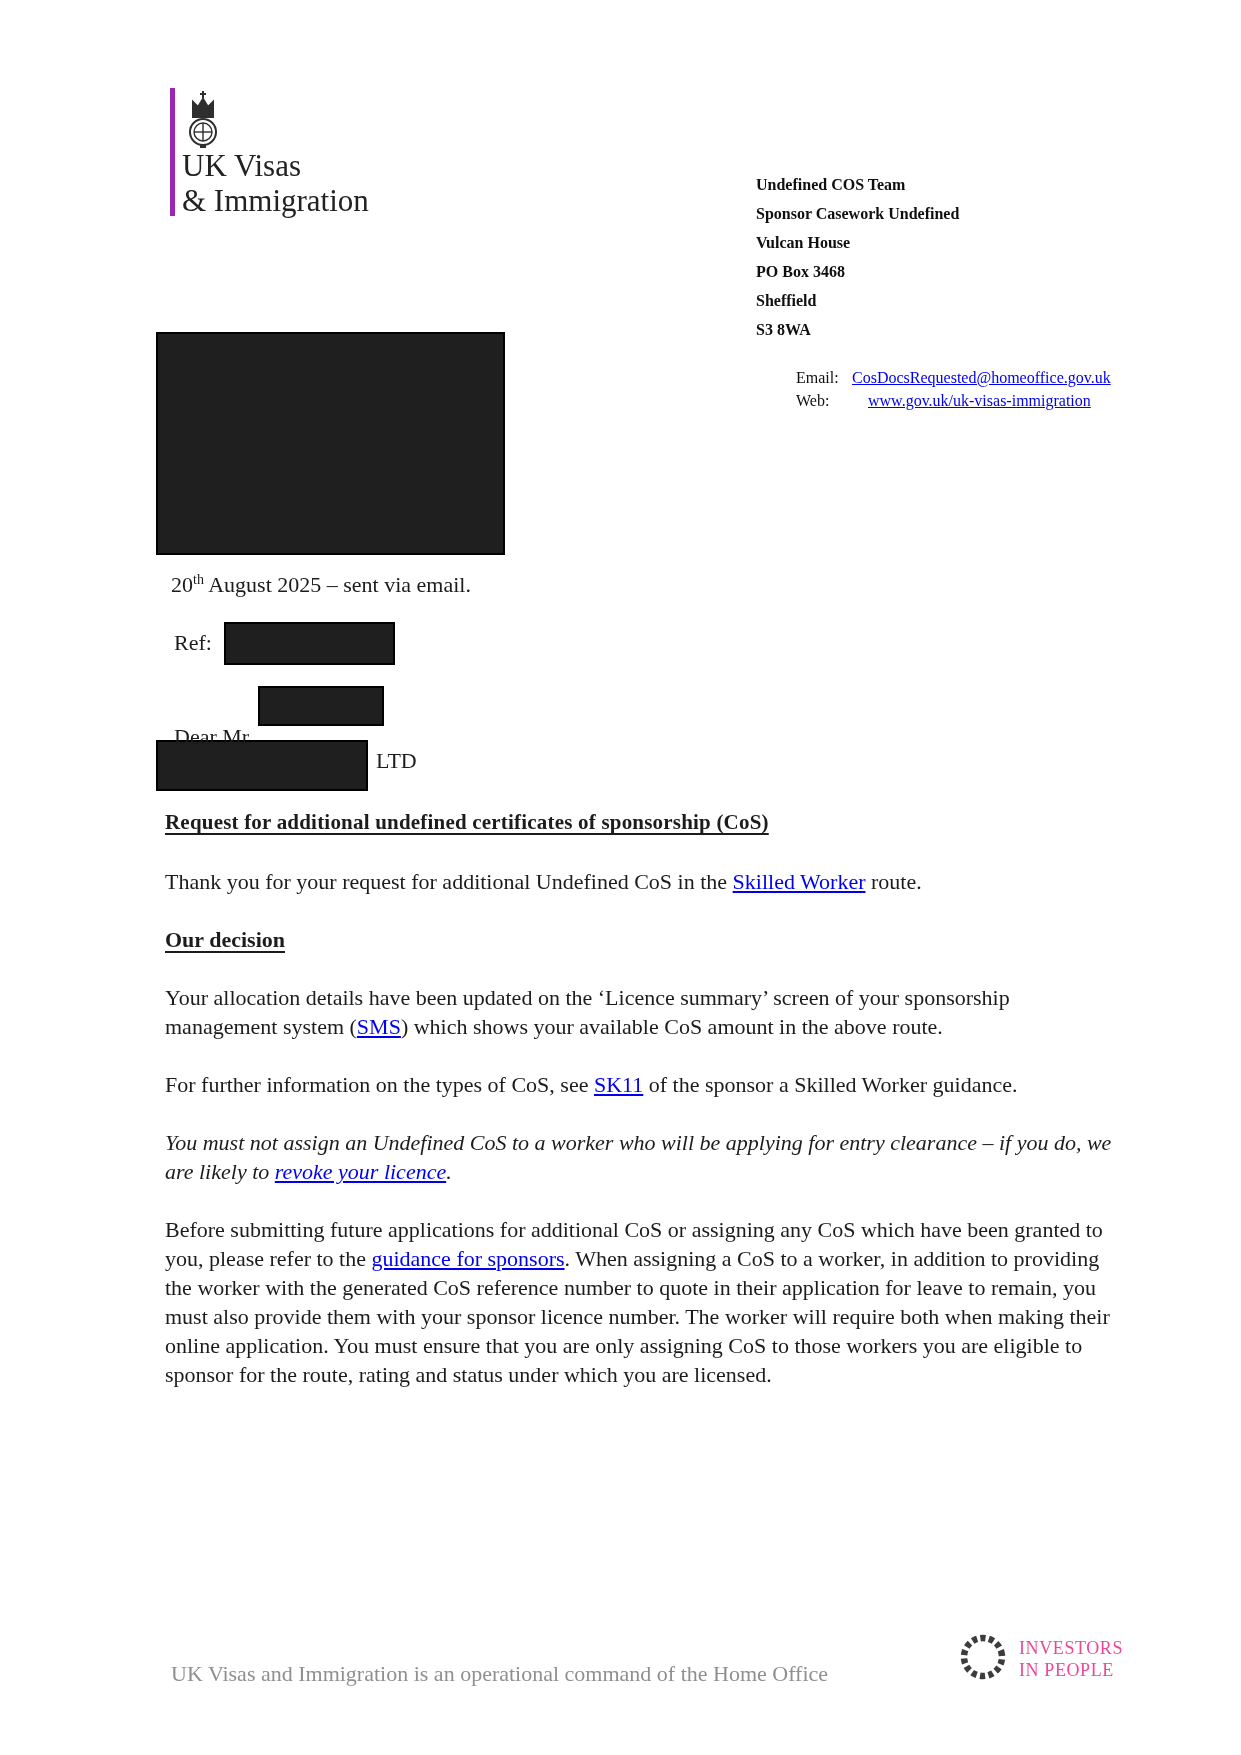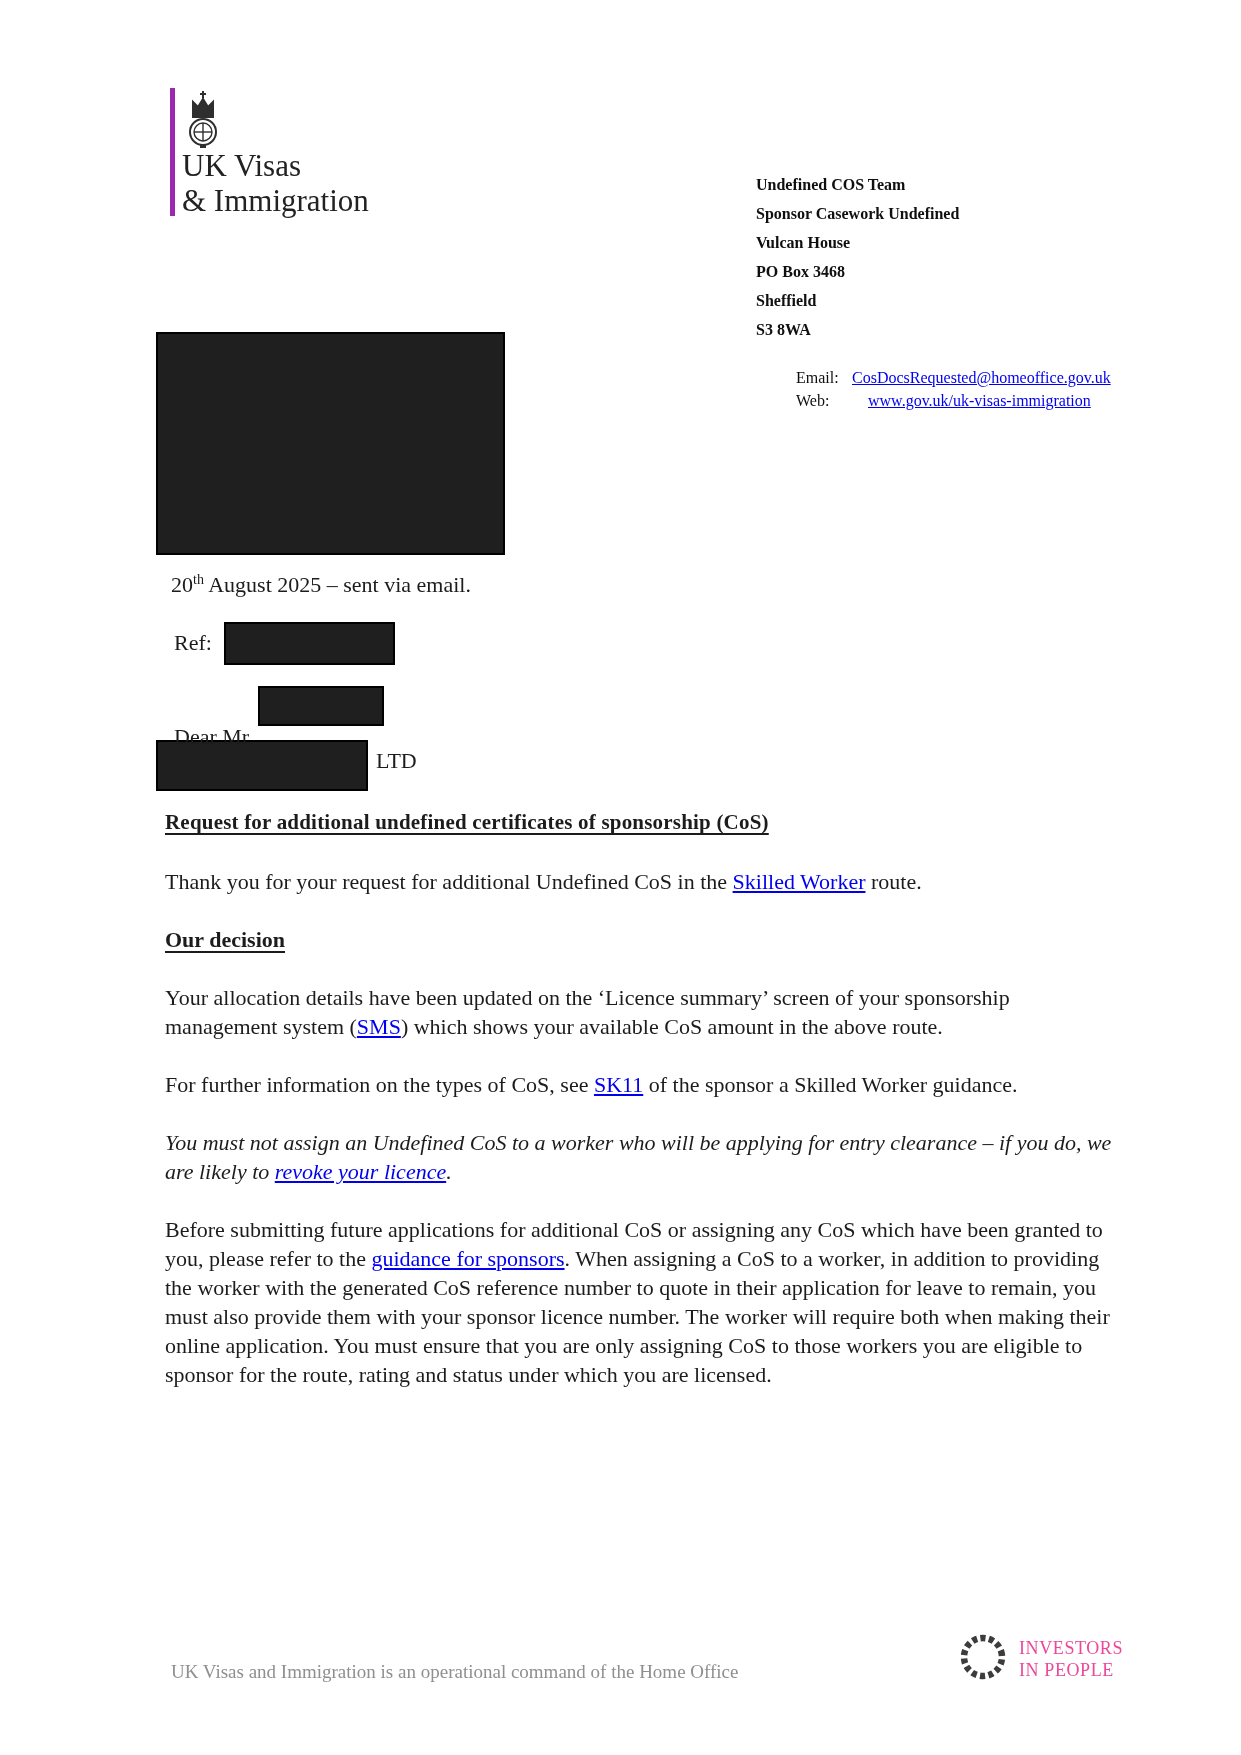--- a/index.html
+++ b/index.html
@@ -34,21 +34,21 @@
   .body-flow{position:absolute;left:141px;top:806px;width:952px;font-size:22px;line-height:29px;color:#1c1c1c;}
   .doc-heading{
     font-size:21px;font-weight:bold;line-height:32px;margin:0;
     text-decoration:underline;text-decoration-thickness:2px;text-underline-offset:4px;
     letter-spacing:.2px;white-space:nowrap;
   }
   .para{margin:29px 0 0 0;}
   .para-subheading{font-weight:bold;text-decoration:underline;text-decoration-thickness:2px;text-underline-offset:4px;}
   .para-italic{font-style:italic;}
   
-  .footer-text{position:absolute;left:147px;top:1661px;font-size:19px;color:#8f8f8f;}
+  .footer-text{position:absolute;left:147px;top:1661px;font-size:22px;color:#8f8f8f;}
   .iip{position:absolute;left:933px;top:1631px;display:flex;align-items:center;color:#ec4899;}
   .iip-text{font-size:18px;line-height:22px;letter-spacing:.6px;margin:3px 0 0 10px;font-weight:400;}
 </style>
 </head>
 <body>
 
 <div class="page">
 
   <div class="brand-bar"></div>
   <svg class="crest" viewBox="0 0 44 58">

